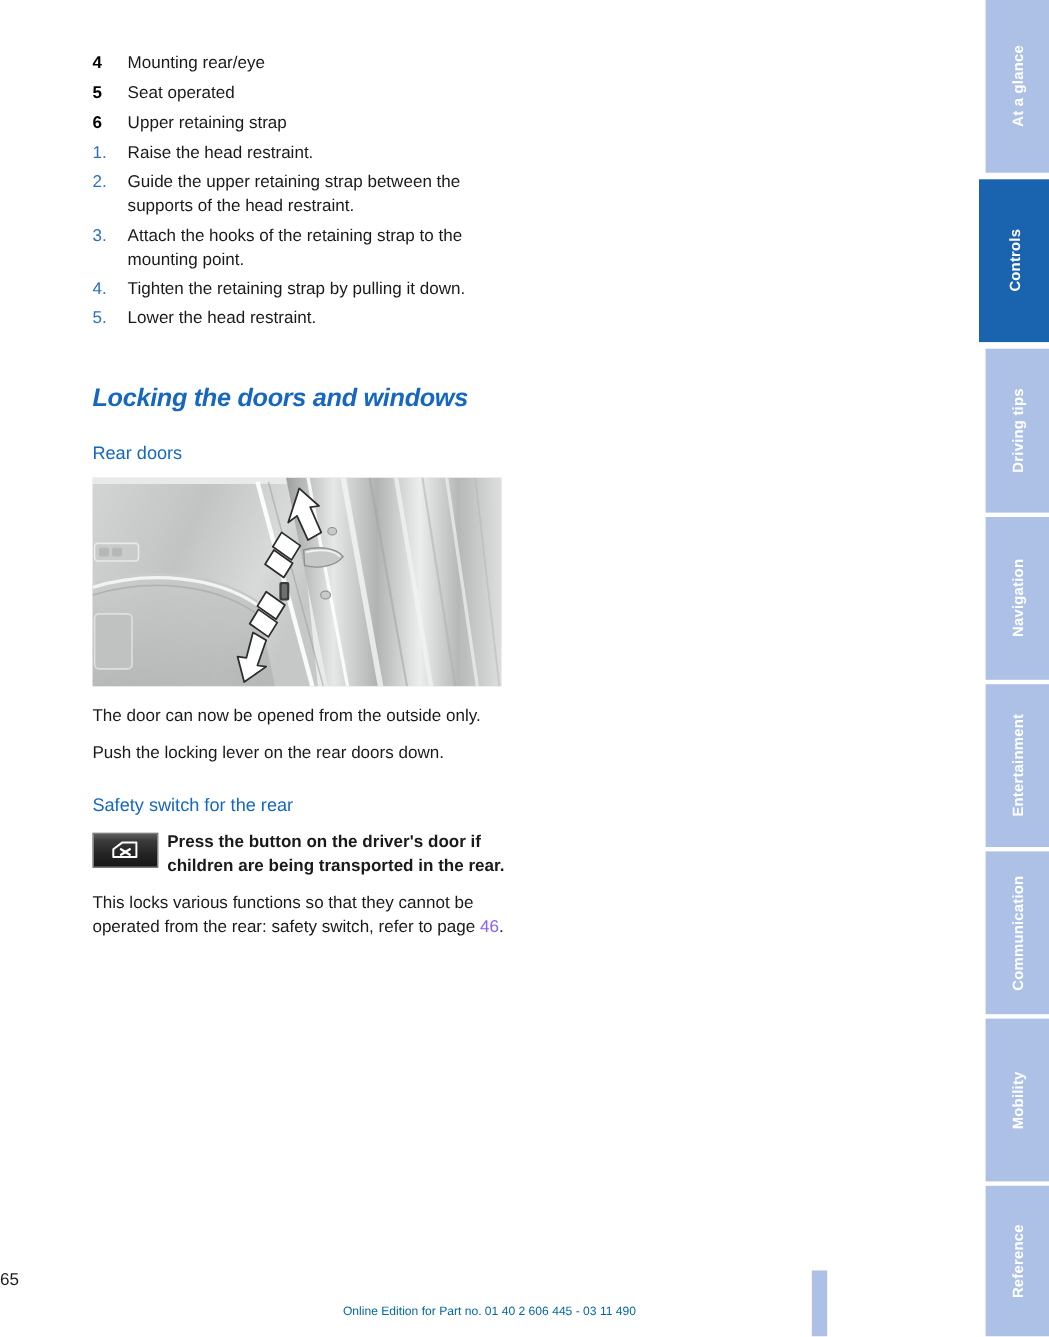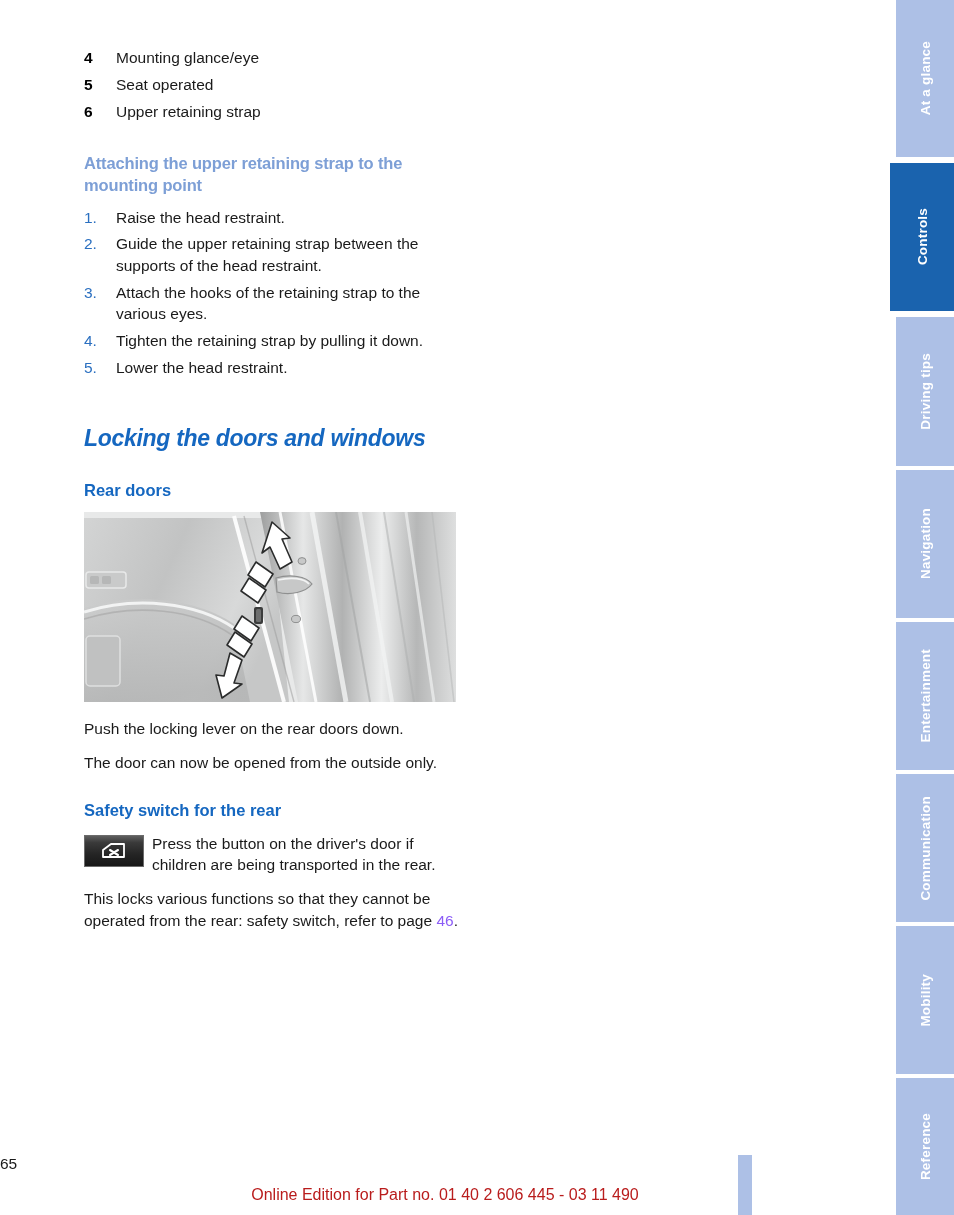--- a/index.html
+++ b/index.html
@@ -64,21 +64,21 @@
     font-size: 23px;
     font-weight: bold;
     color: #1567c0;
     line-height: 1.22;
     margin: 46px 0 0 0;
     letter-spacing: -0.3px;
     font-style: italic;
   }
   h3.section-heading {
     font-size: 16.5px;
-    font-weight: bold;
+    font-weight: normal;
     color: #1567c0;
     line-height: 1.3;
     margin: 27px 0 11px 0;
   }
 
   
   .steps { margin: 0; }
   .step-row {
     display: flex;
     align-items: baseline;
@@ -116,20 +116,21 @@
     background: #e9eaea;
   }
   .figure svg { display: block; }
 
   
   .icon-para {
     font-size: 15.5px;
     color: #1a1a1a;
     line-height: 1.40;
     margin: 0 0 12px 0;
+    font-weight: bold;
   }
   .inline-icon {
     float: left;
     width: 60px;
     height: 32px;
     margin: 2px 8px 2px 0;
     background: linear-gradient(180deg,#5e5e5e 0%,#3a3a3a 22%,#252525 60%,#171717 100%);
     border: 1px solid #6b6b6b;
     box-sizing: border-box;
     display: flex;
@@ -153,22 +154,22 @@
     width: 14px;
     height: 60px;
     background: #adc0e6;
   }
   .footer-edition {
     position: absolute;
     left: 0;
     top: 1186px;
     width: 890px;
     text-align: center;
-    font-size: 16px;
-    color: #b91c1c;
+    font-size: 11px;
+    color: #0369a1;
   }
 
   
   .rail {
     position: absolute;
     right: 0;
     top: 0;
     width: 64px;
     height: 1215px;
     background: #ffffff;
@@ -197,46 +198,45 @@
 </style>
 </head>
 <body>
 
 <div class="page">
   <div class="content">
 
     <div class="legend">
       <div class="legend-row">
         <span class="legend-num">4</span>
-        <span class="legend-label">Mounting glance/eye</span>
+        <span class="legend-label">Mounting rear/eye</span>
       </div>
       <div class="legend-row">
         <span class="legend-num">5</span>
         <span class="legend-label">Seat operated</span>
       </div>
       <div class="legend-row">
         <span class="legend-num">6</span>
         <span class="legend-label">Upper retaining strap</span>
       </div>
     </div>
 
-    <h2 class="sub-heading-light">Attaching the upper retaining strap to the mounting point</h2>
 
     <div class="steps">
       <div class="step-row">
         <span class="step-num">1.</span>
         <span class="step-text">Raise the head restraint.</span>
       </div>
       <div class="step-row">
         <span class="step-num">2.</span>
         <span class="step-text">Guide the upper retaining strap between the supports of the head restraint.</span>
       </div>
       <div class="step-row">
         <span class="step-num">3.</span>
-        <span class="step-text">Attach the hooks of the retaining strap to the various eyes.</span>
+        <span class="step-text">Attach the hooks of the retaining strap to the mounting point.</span>
       </div>
       <div class="step-row">
         <span class="step-num">4.</span>
         <span class="step-text">Tighten the retaining strap by pulling it down.</span>
       </div>
       <div class="step-row">
         <span class="step-num">5.</span>
         <span class="step-text">Lower the head restraint.</span>
       </div>
     </div>
@@ -309,22 +309,22 @@
         </g>
 
         <g stroke="#2b2c2c" stroke-width="1.6" stroke-linejoin="round">
           <polygon points="158,104 175,116 167,129 150,117" fill="#ffffff"></polygon>
           <polygon points="151,120 168,132 160,145 143,133" fill="#ffffff"></polygon>
           <polygon points="146,141 158,148 150,171 158,172 138,186 132,163 140,164" fill="#ffffff"></polygon>
         </g>
       </svg>
     </div>
 
+    <p class="body-text">The door can now be opened from the outside only.</p>
     <p class="body-text">Push the locking lever on the rear doors down.</p>
-    <p class="body-text">The door can now be opened from the outside only.</p>
 
     <h3 class="section-heading">Safety switch for the rear</h3>
 
     <p class="icon-para">
       <span class="inline-icon">
         <svg width="30" height="20" viewBox="0 0 30 20" xmlns="http://www.w3.org/2000/svg">
           <path d="M4,16 L4,9 L12,3 L25,3 L25,16 Z" fill="none" stroke="#ffffff" stroke-width="1.8" stroke-linejoin="round"></path>
           <path d="M11,9 L19,14 M19,9 L11,14" fill="none" stroke="#ffffff" stroke-width="2.1" stroke-linecap="round"></path>
         </svg>
       </span>

